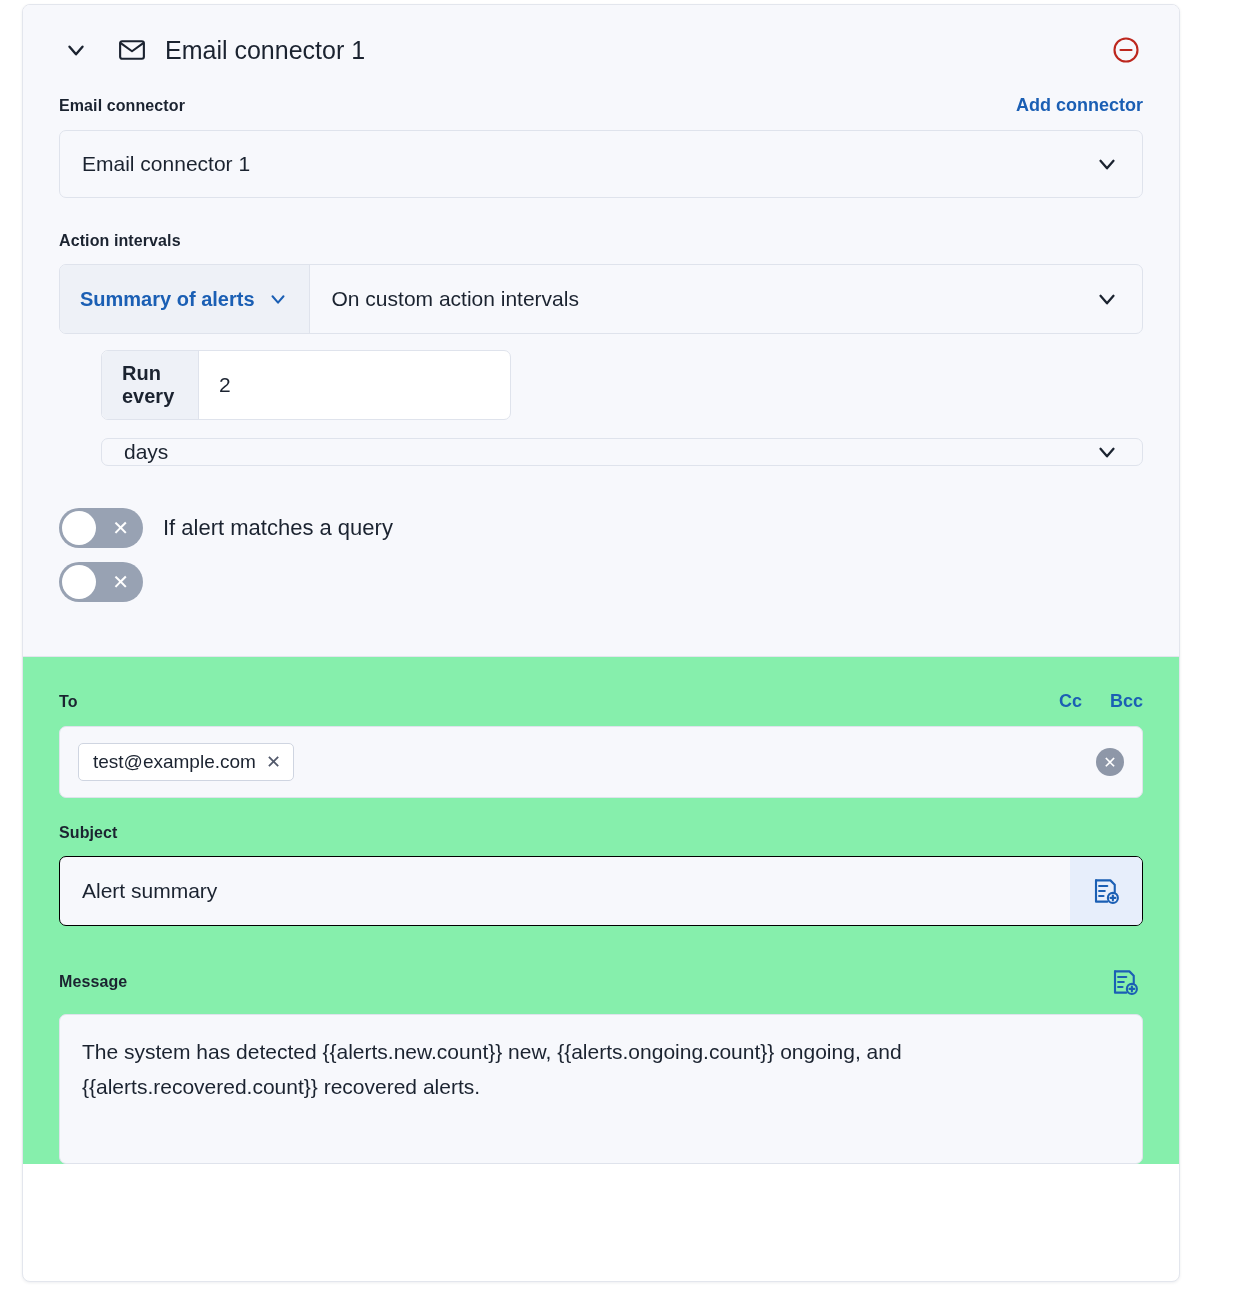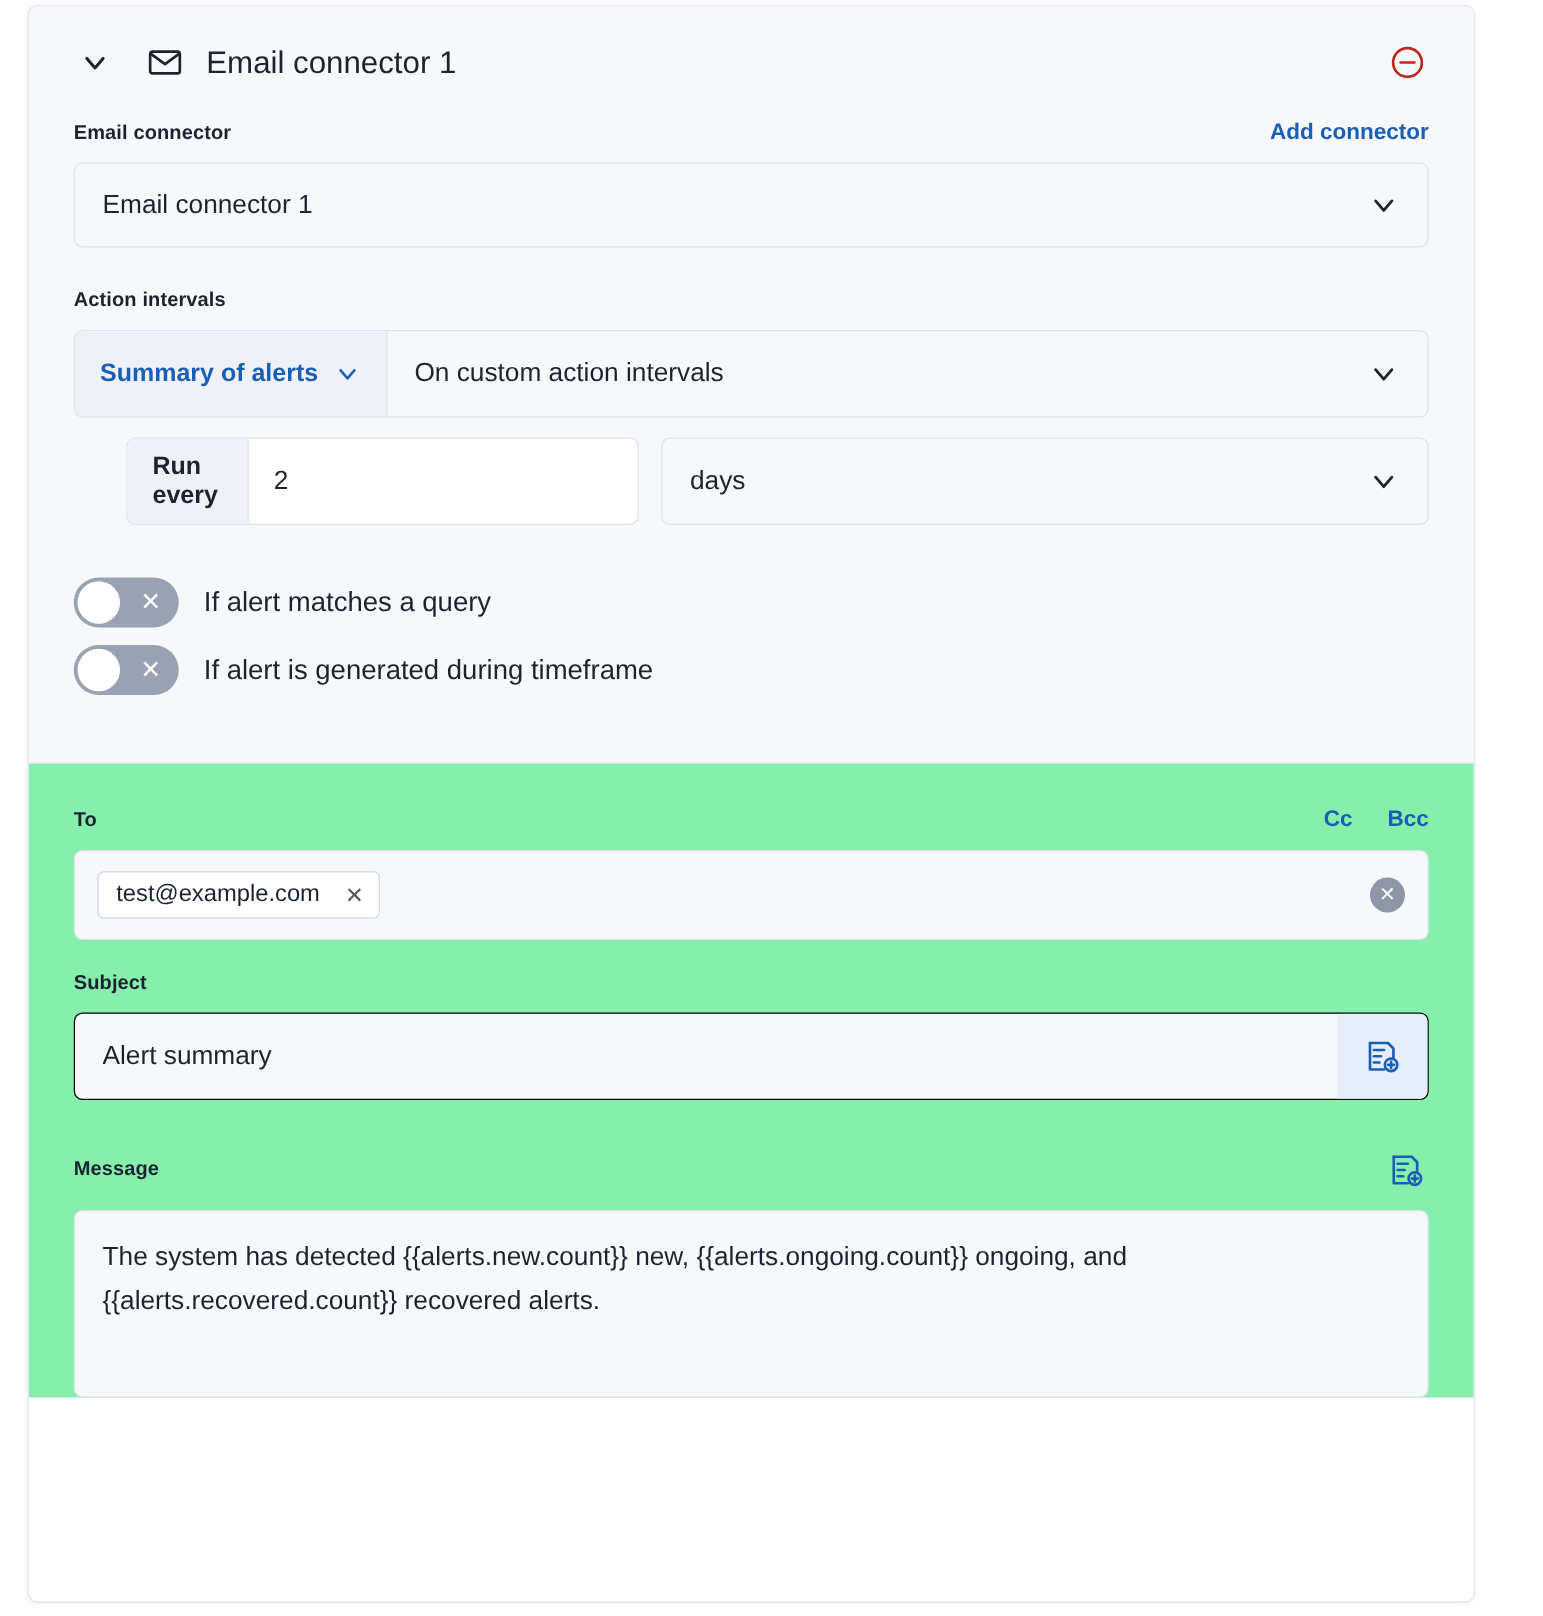--- a/index.html
+++ b/index.html
@@ -142,20 +142,21 @@
     font-size: 21px;
     color: #1b2330;
     padding-left: 22px;
   }
 
   .run-row {
     margin-top: 16px;
     margin-left: 42px;
     display: flex;
     gap: 18px;
+    flex-direction: column;
   }
   .run-every {
     display: flex;
     height: 70px;
     width: 410px;
     border: 1px solid #dfe3ec;
     border-radius: 7px;
     background: #ffffff;
     overflow: hidden;
     box-sizing: border-box;
@@ -242,21 +243,21 @@
     border-radius: 7px;
     background: #f7f8fc;
     display: flex;
     align-items: center;
     padding: 0 18px;
     box-sizing: border-box;
   }
   .pill {
     display: inline-flex;
     align-items: center;
-    gap: 20px;
+    gap: 10px;
     background: #ffffff;
     border: 1px solid #cfd5e1;
     border-radius: 5px;
     padding: 7px 12px 7px 14px;
     font-size: 19px;
     color: #1b2330;
   }
   .pill .x {
     color: #52596b;
     font-size: 18px;
@@ -419,21 +420,20 @@
             <div class="knob"></div>
             <div class="x">✕</div>
           </div>
           <div class="toggle-label">If alert matches a query</div>
         </div>
         <div class="toggle-row">
           <div class="switch">
             <div class="knob"></div>
             <div class="x">✕</div>
           </div>
-          <div class="toggle-label">If alert is generated during timeframe</div>
         </div>
       </div>
     </div>
 
     <div class="lower">
       <div class="label-row">
         <div class="field-label">To</div>
         <div class="cc-bcc">
           <div class="link">Cc</div>
           <div class="link">Bcc</div>

